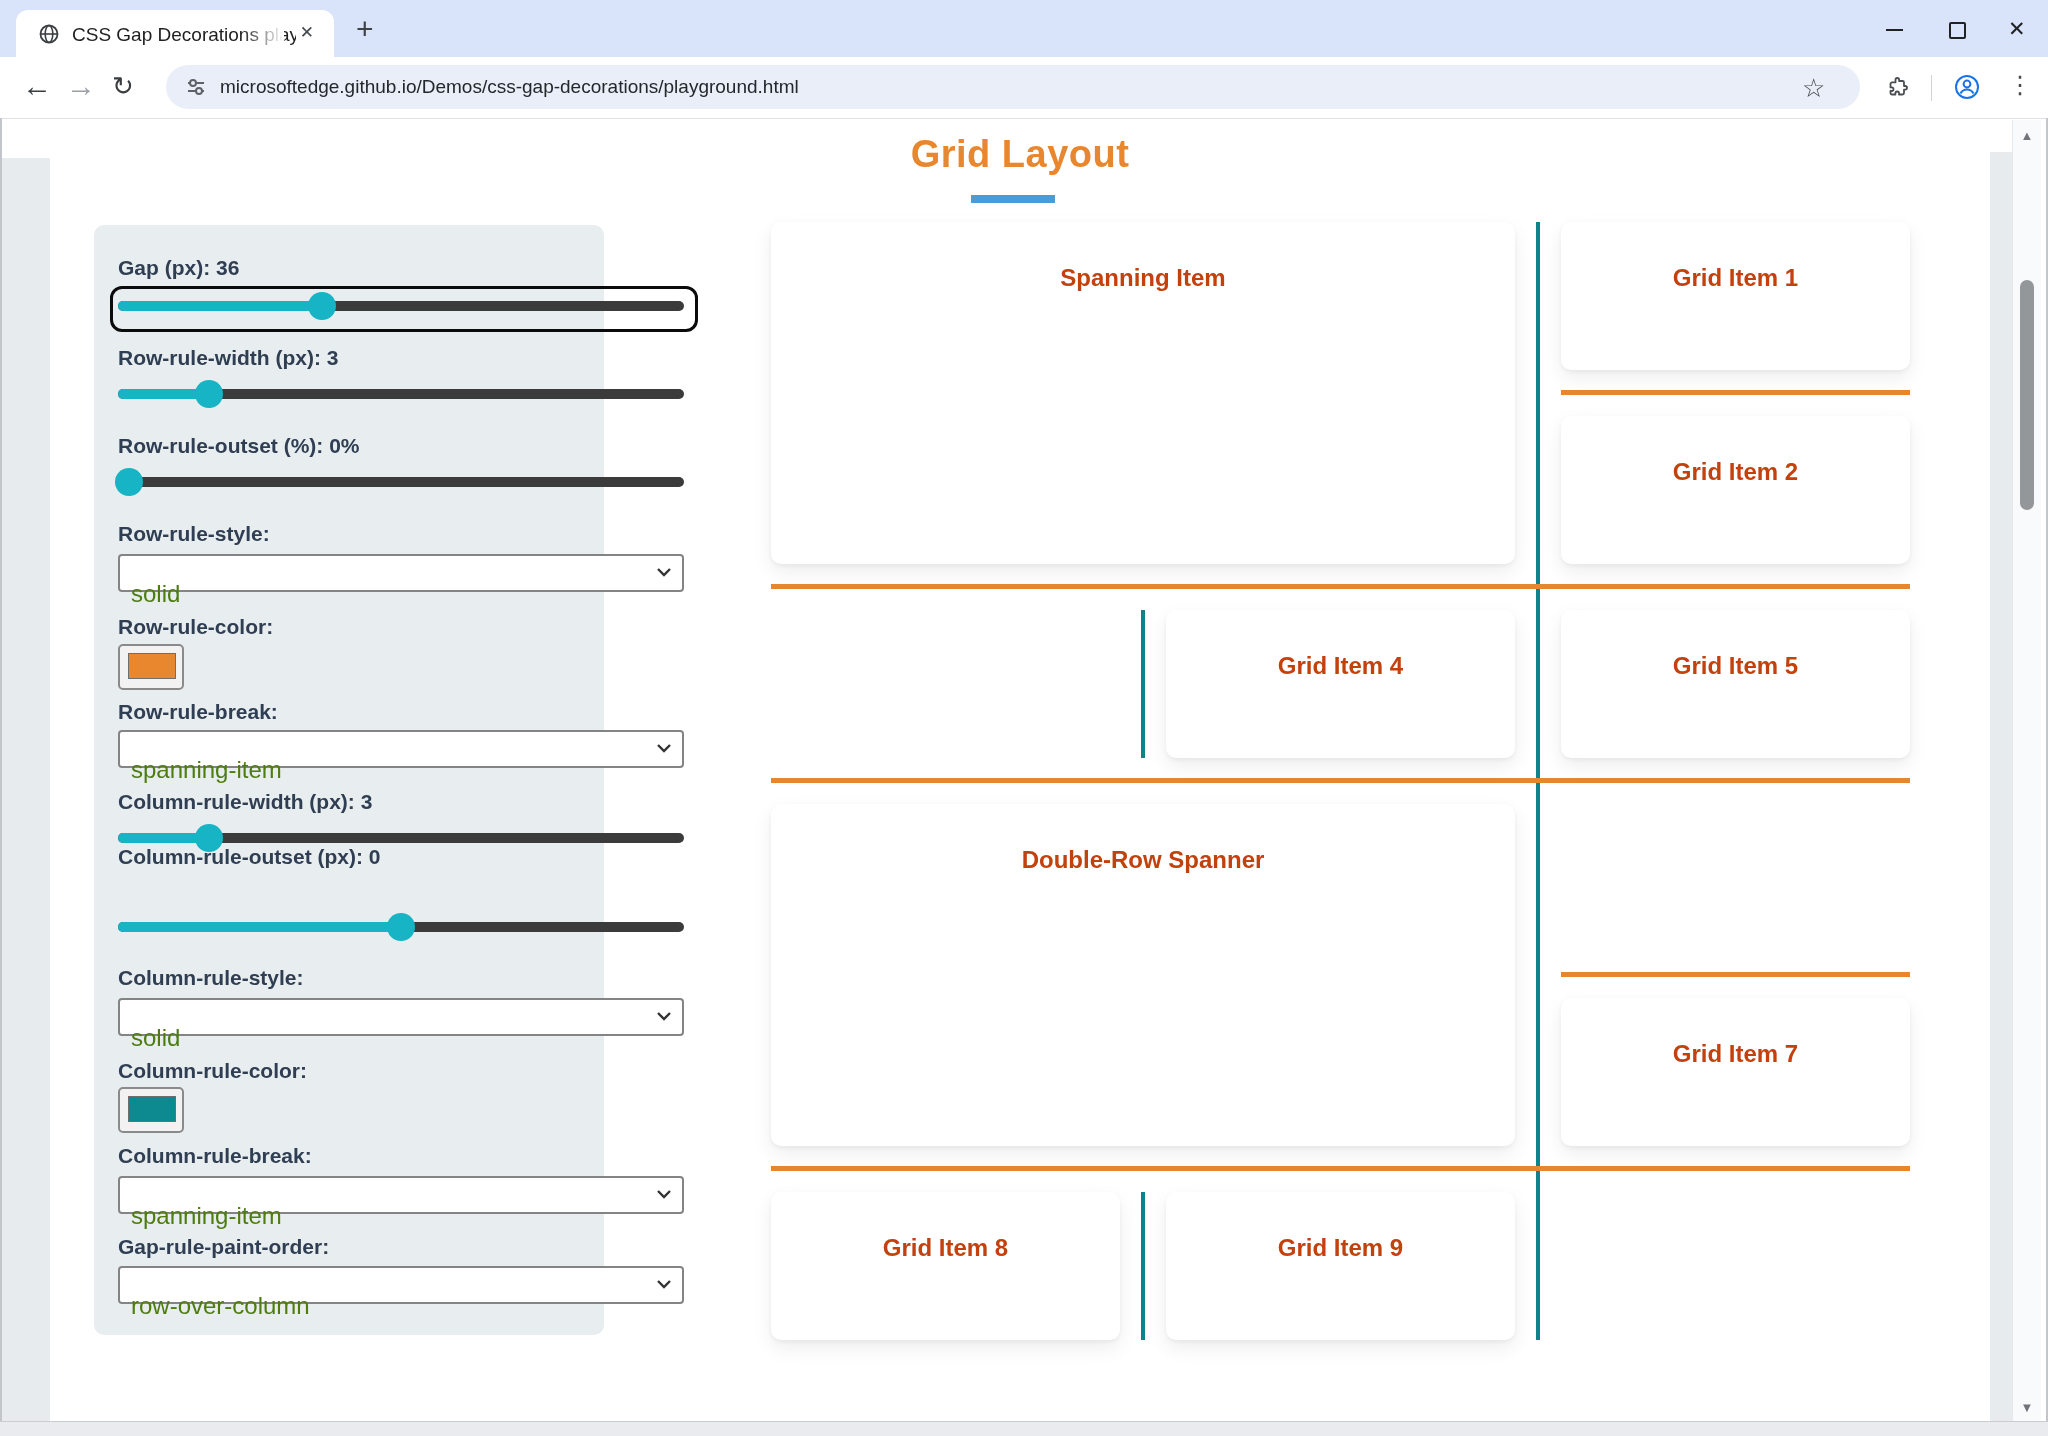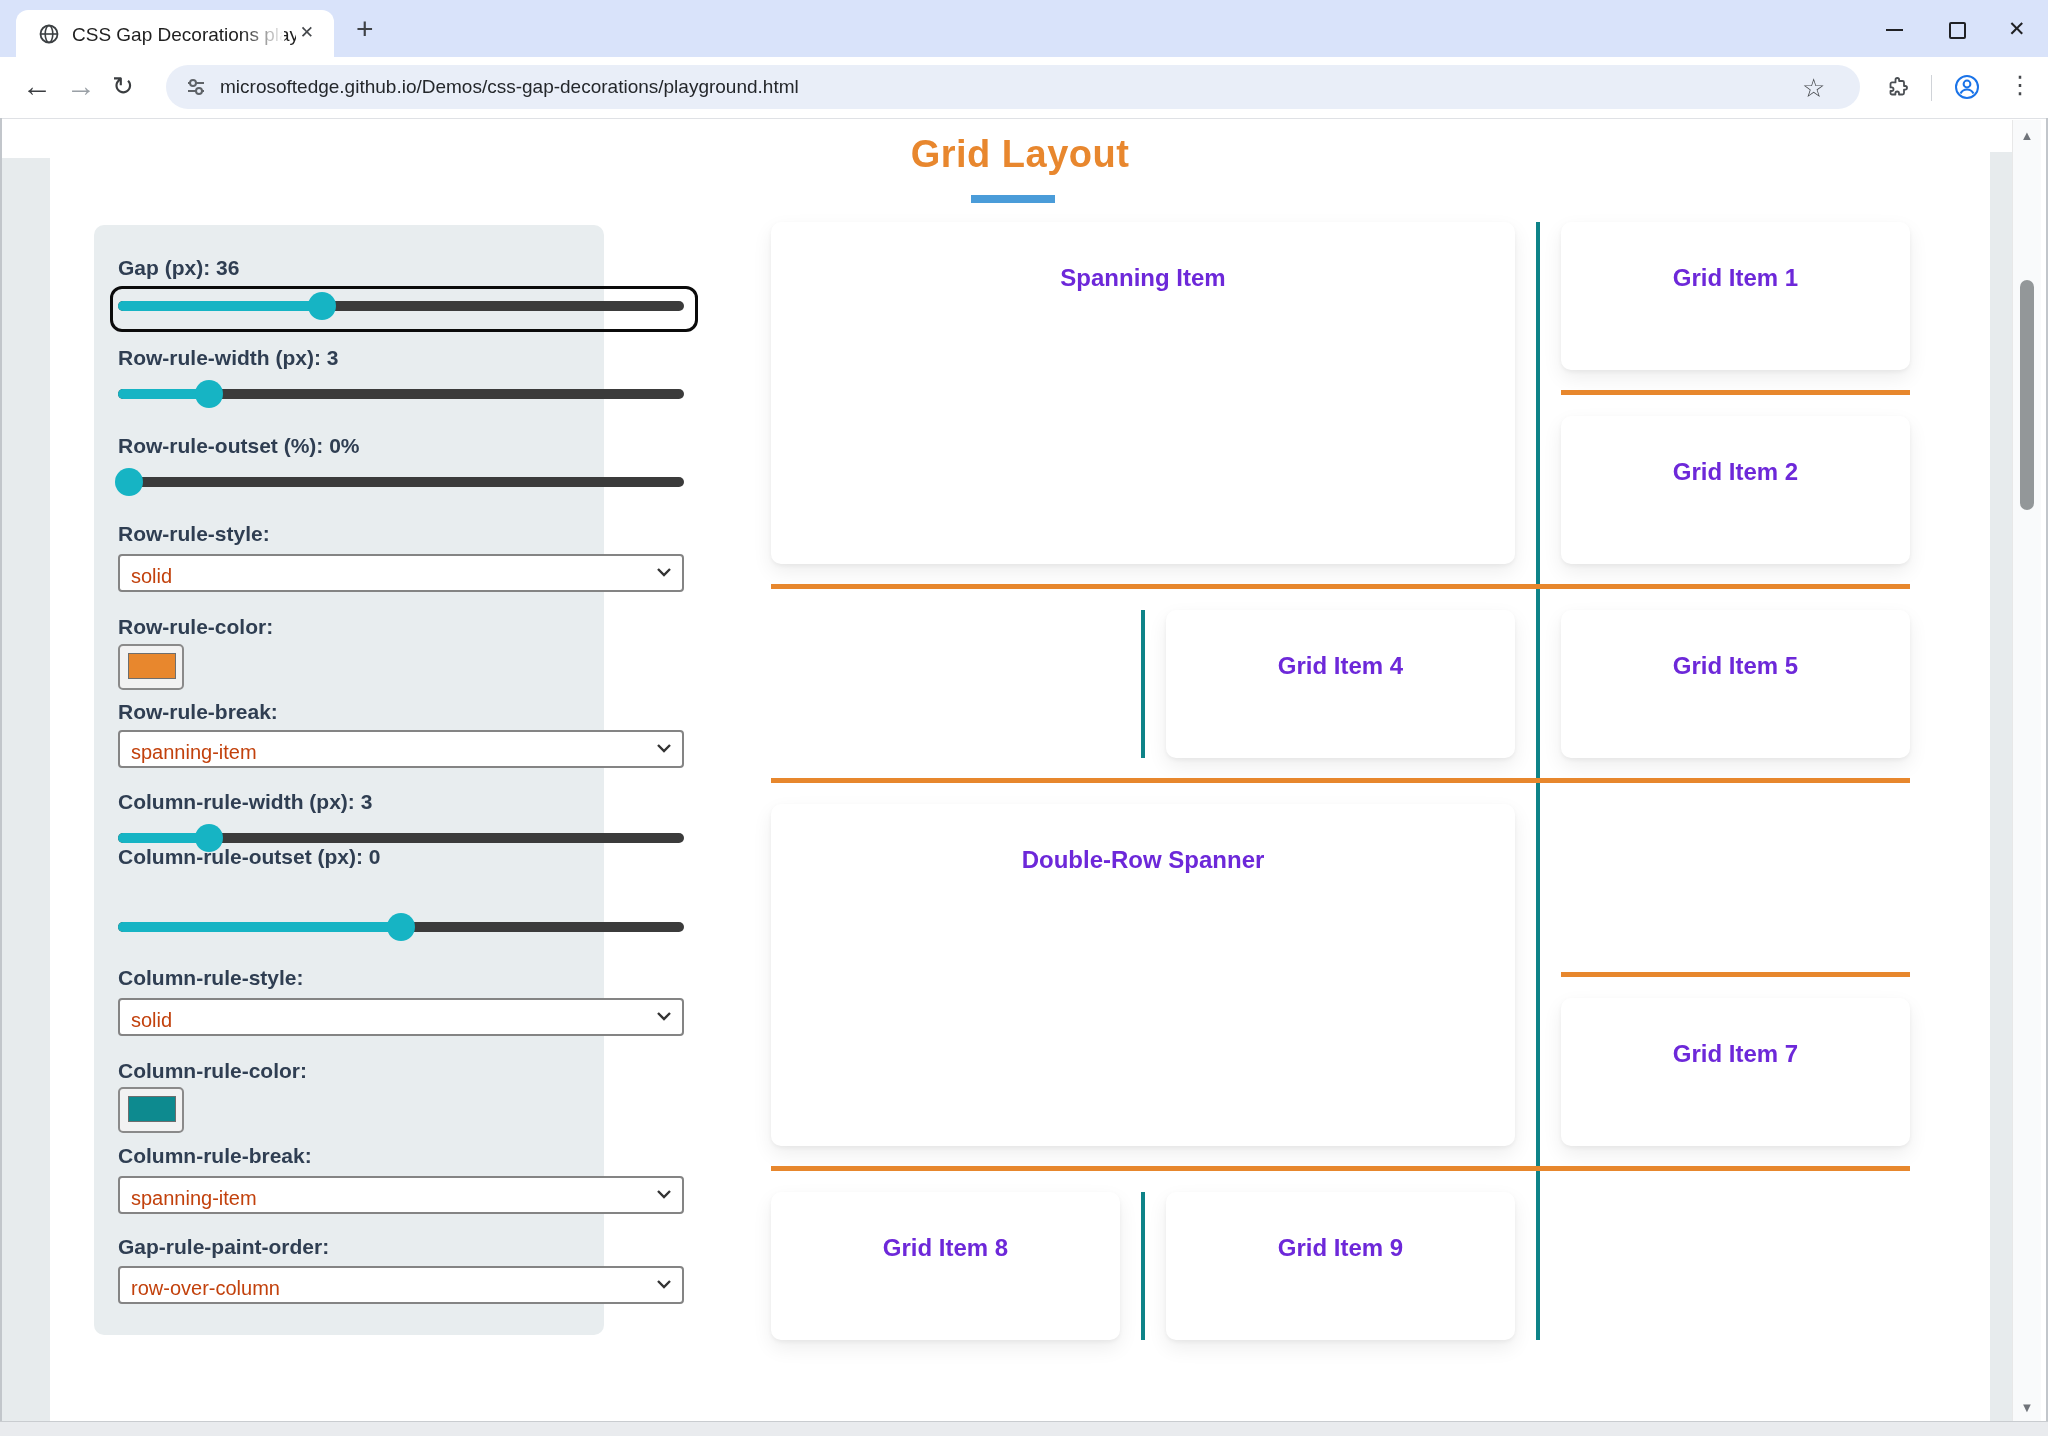--- a/index.html
+++ b/index.html
@@ -39,31 +39,31 @@
   
   .panel{position:absolute;left:94px;top:225px;width:510px;height:1110px;background:#e8edef;border-radius:10px;}
   .lbl{position:absolute;left:24px;font-size:21px;font-weight:700;color:#2f3e52;white-space:nowrap;}
   .slider{position:absolute;left:24px;width:566px;height:30px;}
   .slider .track{position:absolute;left:0;right:0;top:10px;height:10px;border-radius:5px;background:#3b3b3b;}
   .slider .fill{position:absolute;left:0;top:10px;height:10px;border-radius:5px;}
   .slider .thumb{position:absolute;right:-14px;top:-9px;width:28px;height:28px;border-radius:50%;}
   .focus-ring{position:absolute;left:16px;width:582px;height:40px;border:3px solid #0b0b0b;border-radius:12px;}
   .select{position:absolute;left:24px;width:566px;height:38px;background:#fff;border:2px solid #848484;
           border-radius:4px;box-sizing:border-box;}
-  .select span{position:absolute;left:11px;top:9px;font-size:20px;color:#c2410c;}
+  .select span{position:absolute;left:11px;top:24px;font-size:24px;color:#4d7c0f;}
   .select svg{position:absolute;right:10px;top:11px;}
   .swatch{position:absolute;left:24px;width:66px;height:46px;background:#f2f2f2;border:2px solid #8a8a8a;
           border-radius:5px;box-sizing:border-box;}
   .swatch .chip{position:absolute;left:8px;top:7px;width:46px;height:24px;border:1px solid #6e6e6e;}
 
   
   .grid{position:absolute;left:771px;top:222px;width:1139px;height:1118px;display:grid;
         grid-template-columns:repeat(3,349px);grid-template-rows:repeat(6,148px);gap:46px;}
   .card{background:#fff;border-radius:10px;text-align:center;padding-top:42px;box-sizing:border-box;
-        font-size:24px;font-weight:700;color:#6d28d9;
+        font-size:24px;font-weight:700;color:#c2410c;
         box-shadow:0 2px 4px rgba(0,0,0,.05),0 8px 20px rgba(0,0,0,.07);}
   .span-c12-r12{grid-column:1/3;grid-row:1/3;}
   .c3r1{grid-column:3;grid-row:1;} .c3r2{grid-column:3;grid-row:2;}
   .c1r3{grid-column:1;grid-row:3;} .c2r3{grid-column:2;grid-row:3;} .c3r3{grid-column:3;grid-row:3;}
   .span-c12-r45{grid-column:1/3;grid-row:4/6;}
   .c3r4{grid-column:3;grid-row:4;} .c3r5{grid-column:3;grid-row:5;}
   .c1r6{grid-column:1;grid-row:6;} .c2r6{grid-column:2;grid-row:6;}
   .rules{position:absolute;left:771px;top:222px;width:1139px;height:1118px;pointer-events:none;}
   .vrule{position:absolute;width:4px;}
   .hrule{position:absolute;height:5px;}

